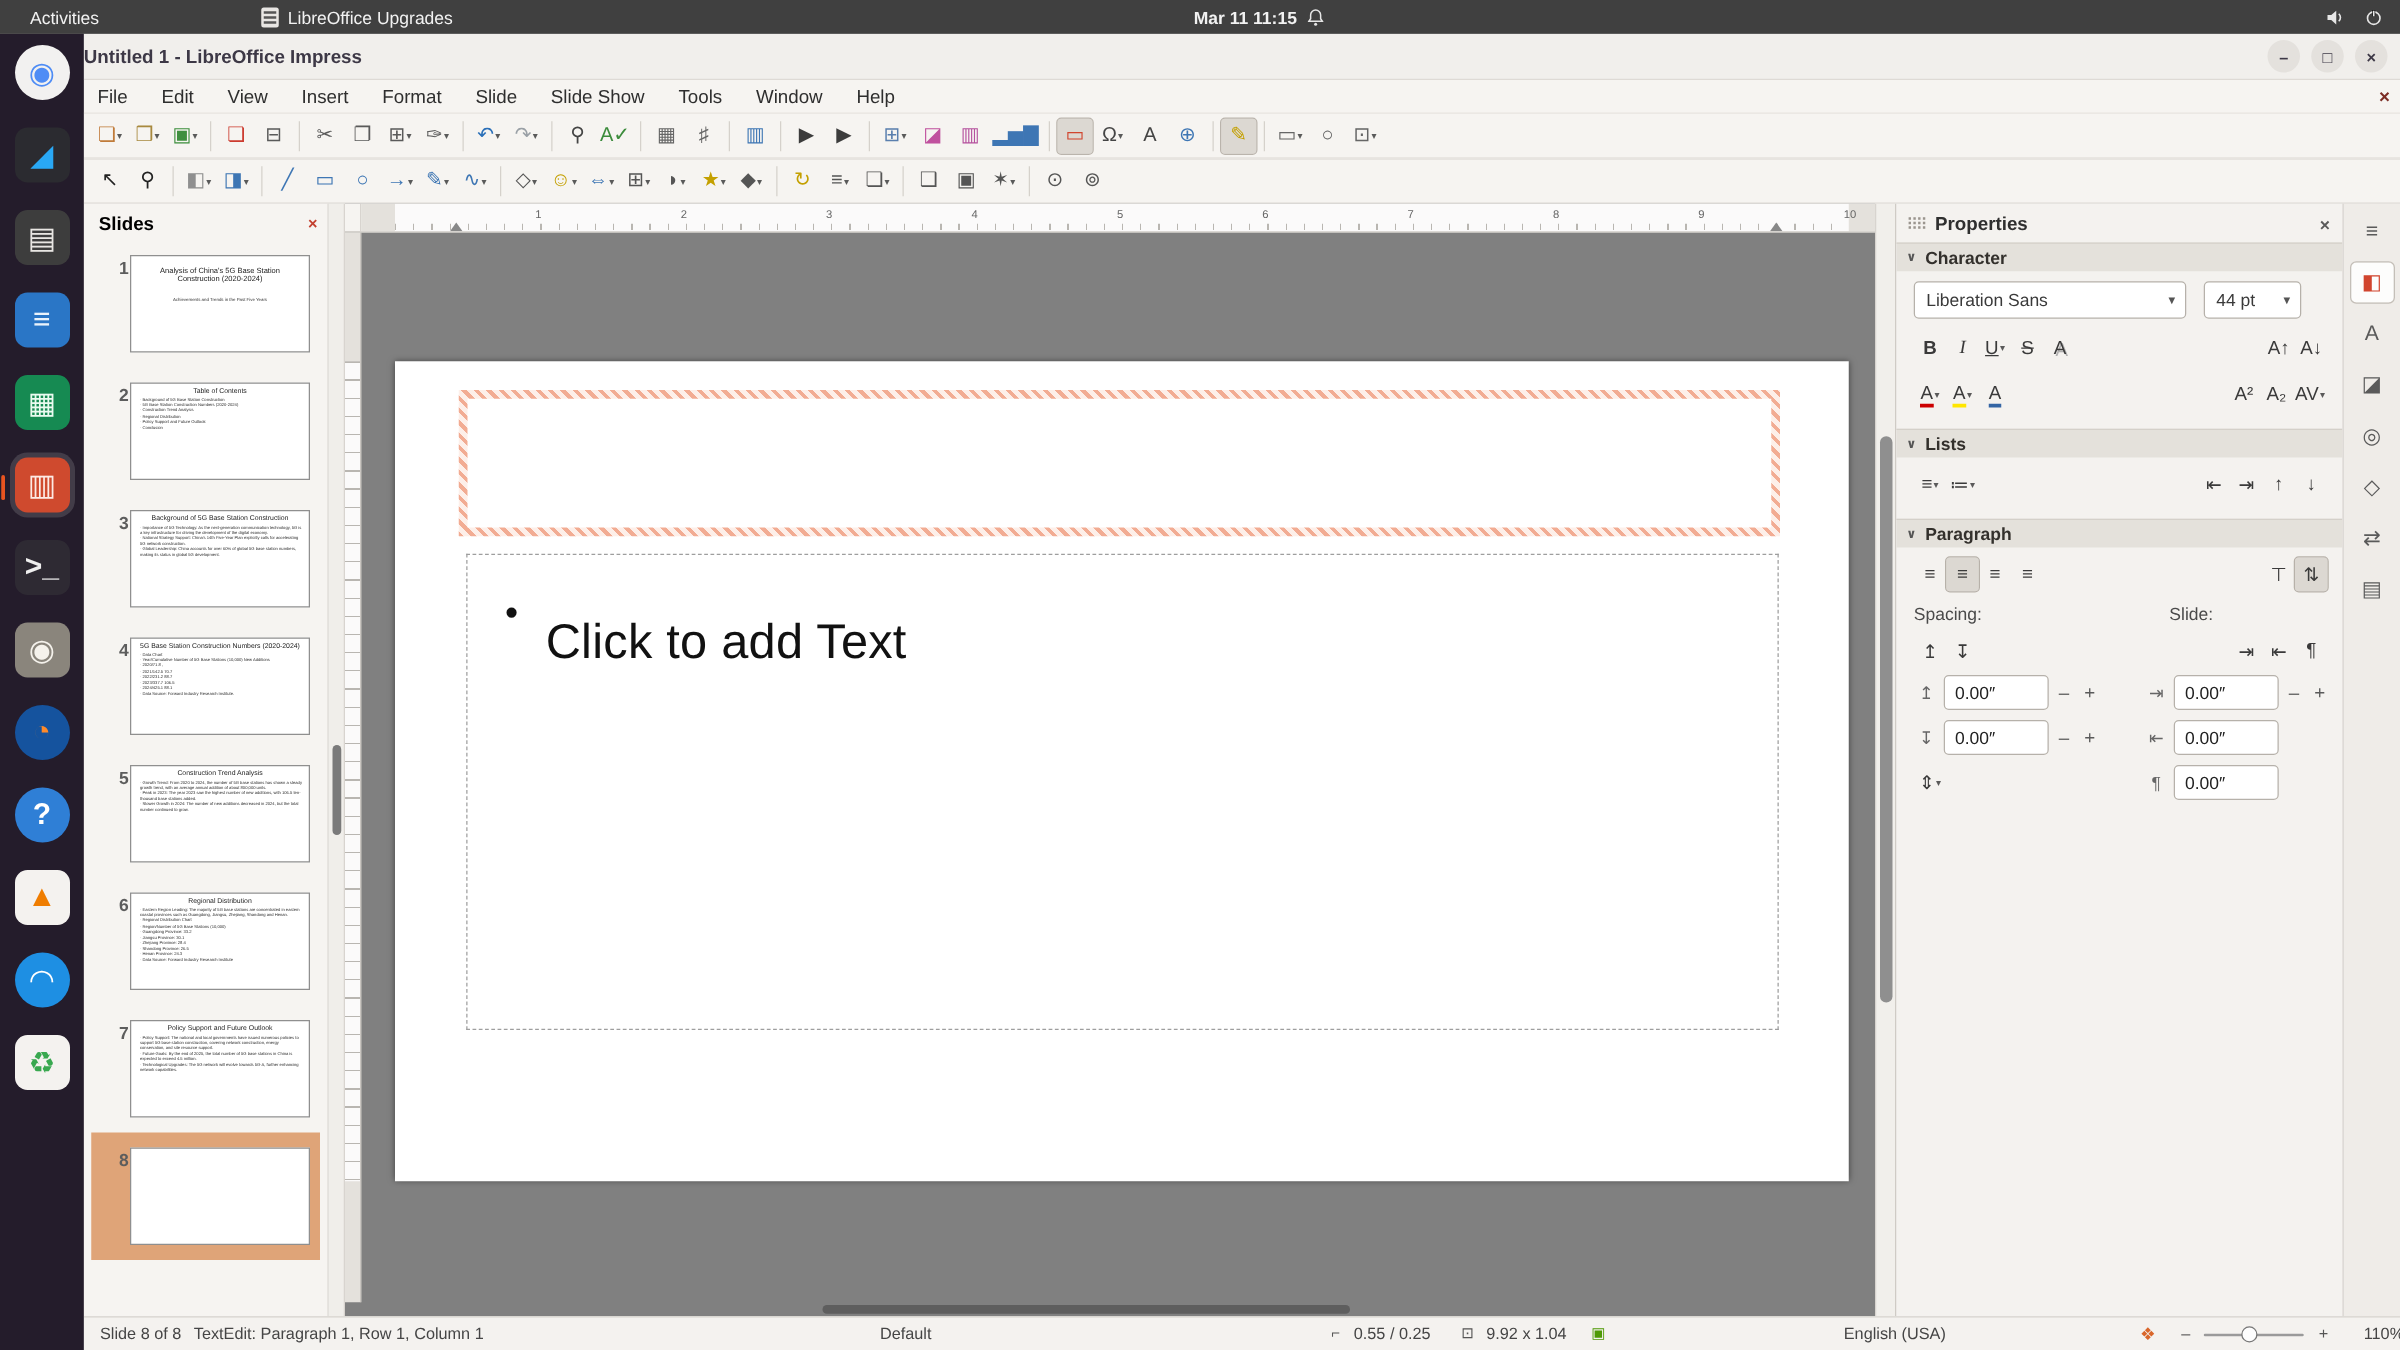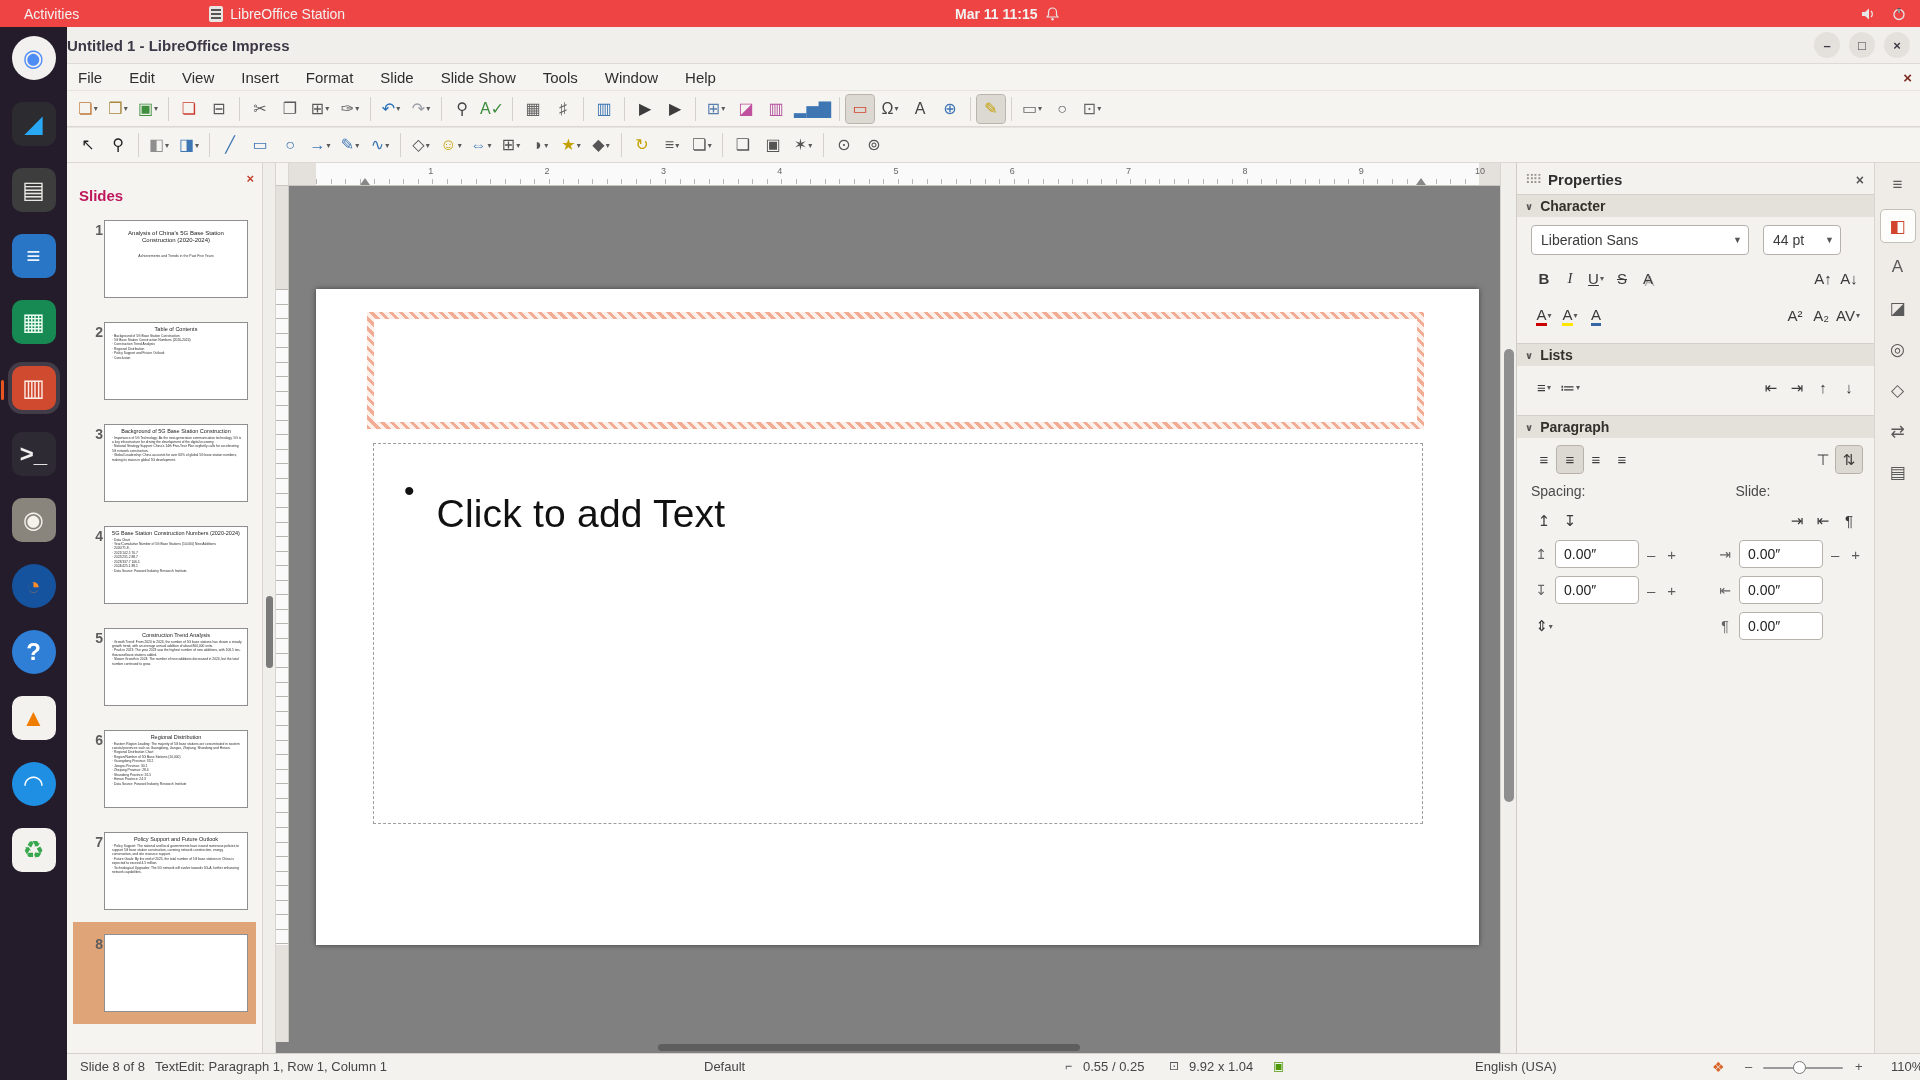--- a/index.html
+++ b/index.html
@@ -1,20 +1,20 @@
 <!DOCTYPE html>
 <html><head>
 <meta charset="utf-8">
 <style>
   * { margin:0; padding:0; box-sizing:border-box; }
   html,body { width:1920px; height:1080px; overflow:hidden;
     font-family:"Liberation Sans","DejaVu Sans",sans-serif; background:#808080; }
 
   
-  .topbar{position:absolute;left:0;top:0;width:1920px;height:27px;background:#ef4444;
+  .topbar{position:absolute;left:0;top:0;width:1920px;height:27px;background:#404040;
     color:#f2f2f2;display:flex;align-items:center;font-size:14px;z-index:50;}
   .tb-activities{margin-left:24px;}
   .tb-app{margin-left:130px;display:flex;align-items:center;gap:7px;}
   .tb-appicon{width:14px;height:16px;background:#e8e6e3;border-radius:2px;position:relative;}
   .tb-appicon::before{content:"";position:absolute;left:2px;top:3px;right:2px;height:2px;background:#555;box-shadow:0 4px 0 #555,0 8px 0 #555;}
   .tb-clock{position:absolute;left:955px;display:flex;align-items:center;gap:8px;font-weight:700;}
   .tb-right{position:absolute;right:14px;display:flex;align-items:center;gap:16px;}
   .tb-svg{display:block;}
 
   
@@ -46,21 +46,21 @@
     padding:0 2px;margin:0 1px;border-radius:3px;font-size:16px;cursor:pointer;background:transparent;border:none;}
   .tb-btn .glyph{line-height:1;}
   .tb-btn.active{background:#dcd8d2;outline:1px solid #bab4ac;}
   .dd{font-size:8px;color:#5a5a5a;margin-left:1px;}
   .tb-sep{display:inline-block;width:1px;height:24px;background:#d5d1cb;margin:0 5px;}
 
   
   .main{position:absolute;top:136px;left:0;right:0;bottom:27px;display:flex;}
 
   .slides-panel{width:196px;background:#f6f4f1;border-right:1px solid #d8d4cf;position:relative;overflow:hidden;}
-  .slides-header{font-size:15px;font-weight:700;color:#be185d;padding:8px 0 4px 12px;margin-top:16px;}
+  .slides-header{font-size:15px;font-weight:700;color:#000000;padding:8px 0 4px 12px;}
   .slides-close{position:absolute;top:8px;right:8px;color:#c3402f;font-size:13px;font-weight:700;cursor:pointer;}
   .slide-cell{position:relative;height:102px;margin:0 6px 0 6px;padding:12px 0 0 0;}
   .slide-cell.selected{background:#dfa478;}
   .slide-num{position:absolute;left:6px;top:14px;width:24px;text-align:right;font-size:14px;font-weight:700;color:#5d5d5d;}
   .slide-thumb{position:absolute;left:31px;top:12px;width:144px;height:78px;background:#fff;border:1px solid #8f8f8f;overflow:hidden;cursor:pointer;}
   .thumb-title{font-size:5.5px;line-height:1.2;text-align:center;color:#1a1a1a;margin:3px 6px 1px 6px;}
   .slide-cell.title .thumb-title{margin-top:9px;font-size:6px;}
   .thumb-sub{font-size:3.5px;text-align:center;color:#333;margin-top:10px;}
   .thumb-lines{margin:1px 5px 0 7px;}
   .tline{font-size:3.3px;line-height:1.35;color:#2b2b2b;}
@@ -147,21 +147,21 @@
   .zoom-track{position:absolute;top:13px;left:1696px;width:80px;height:2px;background:#9a9a9a;border-radius:1px;cursor:pointer;}
   .zoom-thumb{position:absolute;top:-6px;left:30px;width:13px;height:13px;background:#fdfdfd;border:1px solid #777;border-radius:50%;}
 </style>
 </head>
 <body>
 
 <div class="topbar" data-name="system-top-bar">
   <span class="tb-activities" data-name="activities-button">Activities</span>
   <span class="tb-app" data-name="focused-app-indicator">
     <span class="tb-appicon" data-name="impress-app-icon"></span>
-    <span data-name="focused-app-name">LibreOffice Station</span>
+    <span data-name="focused-app-name">LibreOffice Upgrades</span>
   </span>
   <span class="tb-clock" data-name="clock-button">
     <span data-name="clock-label">Mar 11 11:15</span>
     <svg class="tb-svg" data-name="bell-icon" width="13" height="14" viewBox="0 0 13 14">
         <path d="M6.5 1 a4 4 0 0 1 4 4 v3 l1.4 2 H1.1 l1.4 -2 v-3 a4 4 0 0 1 4-4 z" fill="none" stroke="#e6e6e6" stroke-width="1.2"></path>
         <circle cx="6.5" cy="12.3" r="1.2" fill="#e6e6e6"></circle>
       </svg>
   </span>
   <span class="tb-right" data-name="system-tray">
     <svg class="tb-svg" data-name="volume-icon" width="15" height="14" viewBox="0 0 15 14">

